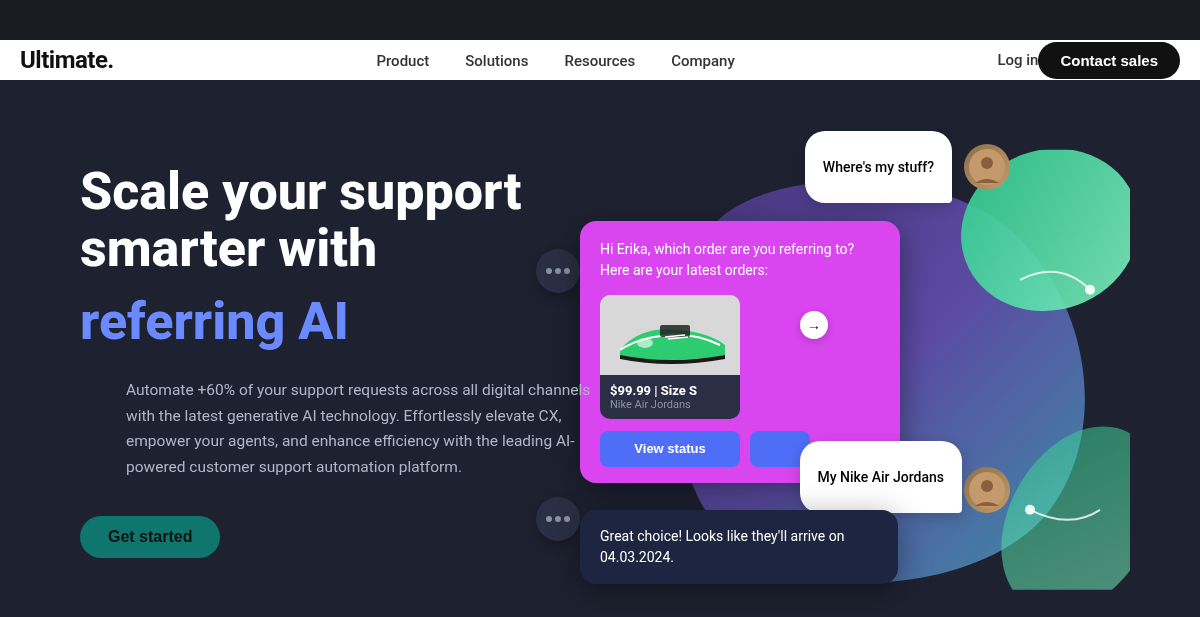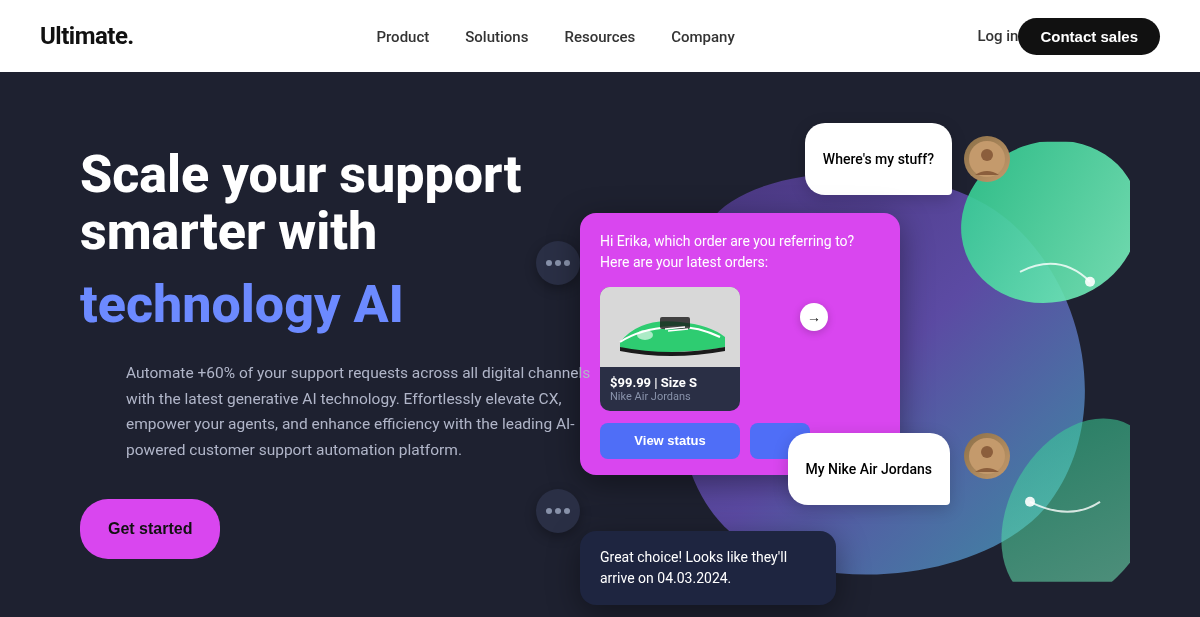--- a/index.html
+++ b/index.html
@@ -7,27 +7,28 @@
       font-family: -apple-system, BlinkMacSystemFont, 'Segoe UI', Roboto, sans-serif;
       width: 1200px;
       height: 617px;
       overflow: hidden;
       background: #1a1c24;
     }
 
     
     .navbar {
       background: #ffffff;
-      height: 72px;
-      display: flex;
-      align-items: center;
-      padding: 0 40px;
+      height: 40px;
+      display: flex;
+      align-items: center;
+      padding: 0 20px;
       justify-content: space-between;
       position: relative;
       z-index: 10;
+      margin-top: 40px;
     }
     .nav-logo {
       font-size: 24px;
       font-weight: 700;
       color: #111;
       letter-spacing: -0.5px;
     }
     .nav-links {
       display: flex;
       gap: 36px;
@@ -92,25 +93,25 @@
     }
     .hero-desc {
       font-size: 15.5px;
       color: #b0b5c8;
       line-height: 1.65;
       max-width: 490px;
       margin-bottom: 36px;
       margin-left: 46px;
     }
     .hero-btn {
-      background: #d946ef;
+      background: #0f766e;
       color: #111;
       border: none;
       border-radius: 28px;
-      padding: 21px 28px;
+      padding: 12px 28px;
       font-size: 16px;
       font-weight: 600;
       cursor: pointer;
     }
 
     
     .hero-right {
       flex: 1;
       position: relative;
       height: 100%;
@@ -300,33 +301,33 @@
       border-radius: 50%;
       background: #8892aa;
     }
 
     
     .msg-user-bottom {
       position: absolute;
       bottom: 108px;
       right: 90px;
       display: flex;
-      align-items: flex-start;
-      gap: 14px;
+      align-items: flex-end;
+      gap: 2px;
     }
 
     
     .msg-bot-bottom {
       position: absolute;
-      bottom: 8px;
+      bottom: 37px;
       left: 60px;
       background: #1e2540;
       border-radius: 16px;
       padding: 16px 20px;
-      width: 256px;
+      width: 318px;
       box-shadow: 0 8px 32px rgba(0,0,0,0.4);
     }
     .msg-bot-bottom-text {
       font-size: 14px;
       color: #fff;
       line-height: 1.5;
     }
     .blob-large {
       position: absolute;
       left: 30px;
@@ -362,21 +363,21 @@
   </div>
 </nav>
 
 <section class="hero">
 
   <div class="hero-left">
     <div class="hero-title">
       <span>Scale your support</span><br>
       <span>smarter with</span>
     </div>
-    <div class="hero-title-accent">technology AI</div>
+    <div class="hero-title-accent">referring AI</div>
     <p class="hero-desc">Automate +60% of your support requests across all digital channels with the latest generative AI technology. Effortlessly elevate CX, empower your agents, and enhance efficiency with the leading AI-powered customer support automation platform.</p>
     <button class="hero-btn">Get started</button>
   </div>
 
   <div class="hero-right">
 
     <div class="blob-large">
       <svg viewBox="0 0 500 440" xmlns="http://www.w3.org/2000/svg" width="500" height="440">
         <defs>
           <linearGradient id="blobGrad" x1="0%" y1="0%" x2="100%" y2="100%">

